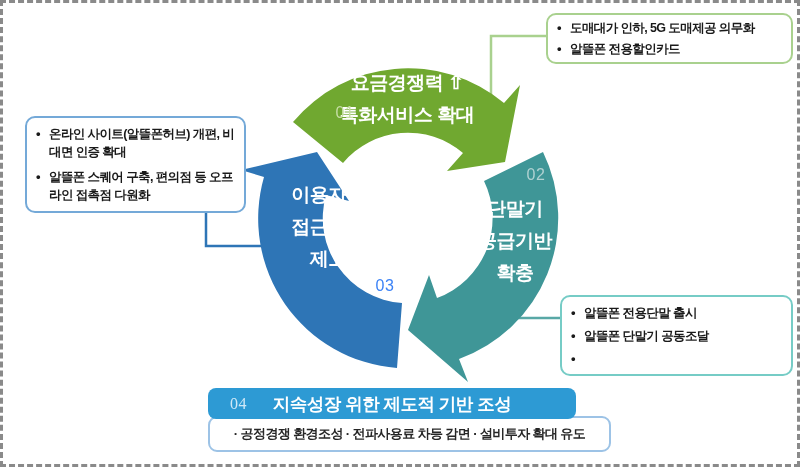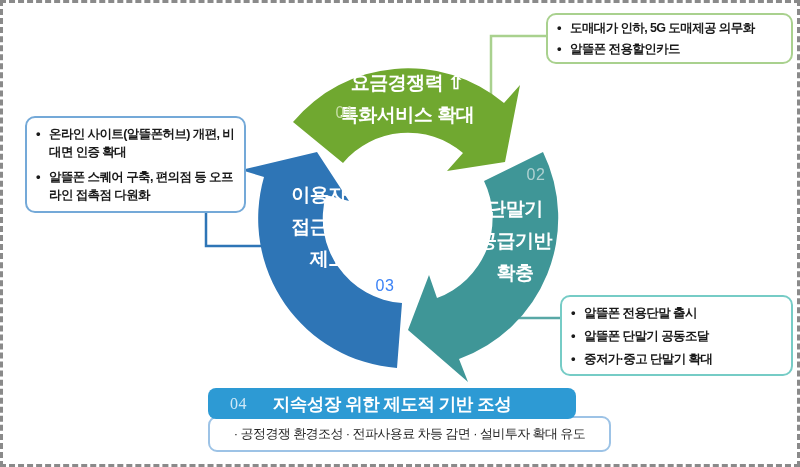--- a/index.html
+++ b/index.html
@@ -38,21 +38,21 @@
   .callout-green{border:2px solid #a9d18e;}
   .callout-blue{border:2px solid #74a9d8;}
   .callout-teal{border:2px solid #76ccc6;}
   
   .bottom-detail-box{
     position:absolute;left:205px;top:413px;width:403px;height:36px;
     background:#fff;border:2px solid #9dc3e6;border-radius:9px;box-sizing:border-box;
     display:flex;align-items:center;justify-content:center;z-index:1;
   }
   .bottom-detail-text{
-    font-size:13px;font-weight:normal;color:#262626;letter-spacing:-0.6px;
+    font-size:13px;font-weight:bold;color:#262626;letter-spacing:-0.6px;
   }
   .bottom-bar{
     position:absolute;left:205px;top:385px;width:368px;height:31px;
     background:#2d9ad4;border-radius:8px;z-index:2;
     display:flex;align-items:center;justify-content:center;
   }
   .bottom-bar .bar-num{
     position:absolute;left:22px;top:50%;transform:translateY(-50%);
     color:#cfe8f7;font-size:16px;letter-spacing:0.5px;font-family:Liberation Serif, serif;
   }
@@ -118,21 +118,20 @@
     <div class="bullet-row">
       <span class="dot">•</span>
       <span class="bullet-text">알뜰폰 전용단말 출시</span>
     </div>
     <div class="bullet-row">
       <span class="dot">•</span>
       <span class="bullet-text">알뜰폰 단말기 공동조달</span>
     </div>
     <div class="bullet-row">
       <span class="dot">•</span>
-      <span class="bullet-text">중저가·중고 단말기 확대</span>
     </div>
   </div>
 
   <div class="bottom-detail-box">
     <span class="bottom-detail-text">· 공정경쟁 환경조성 · 전파사용료 차등 감면 · 설비투자 확대 유도</span>
   </div>
   <div class="bottom-bar">
     <span class="bar-num">04</span>
     <span class="bar-title">지속성장 위한 제도적 기반 조성</span>
   </div>

